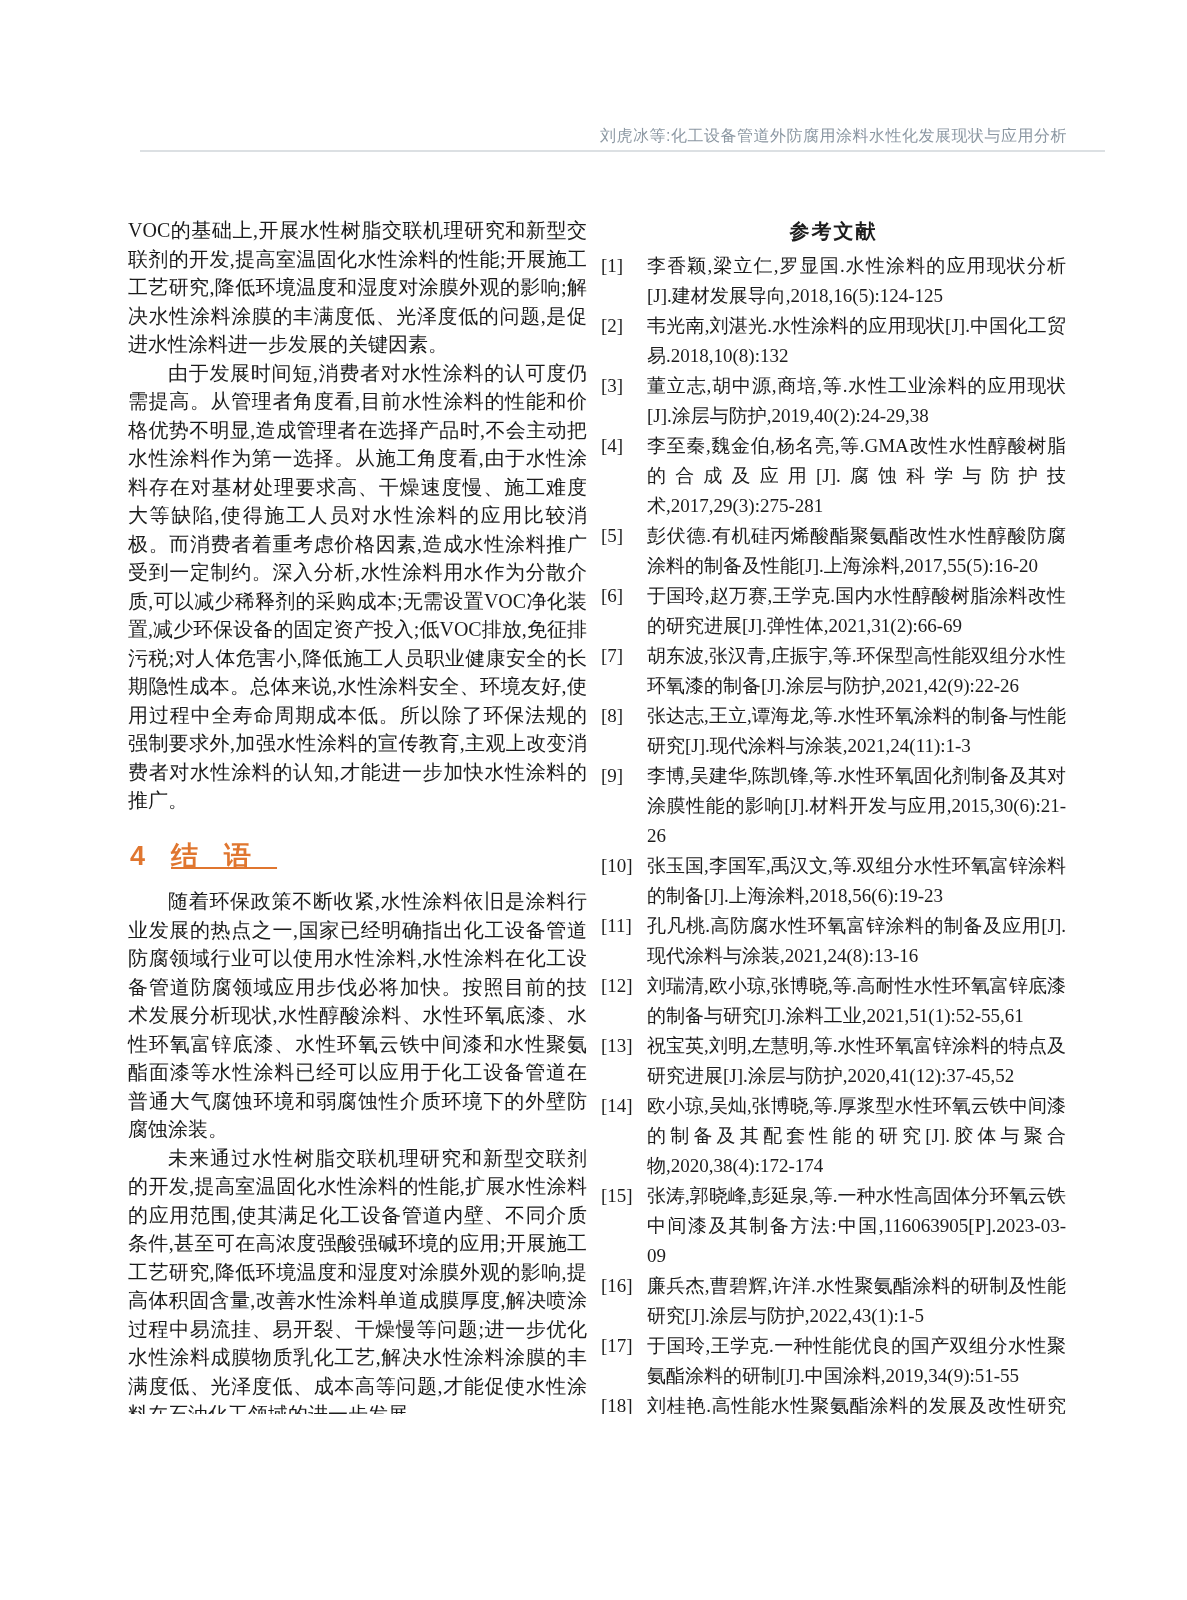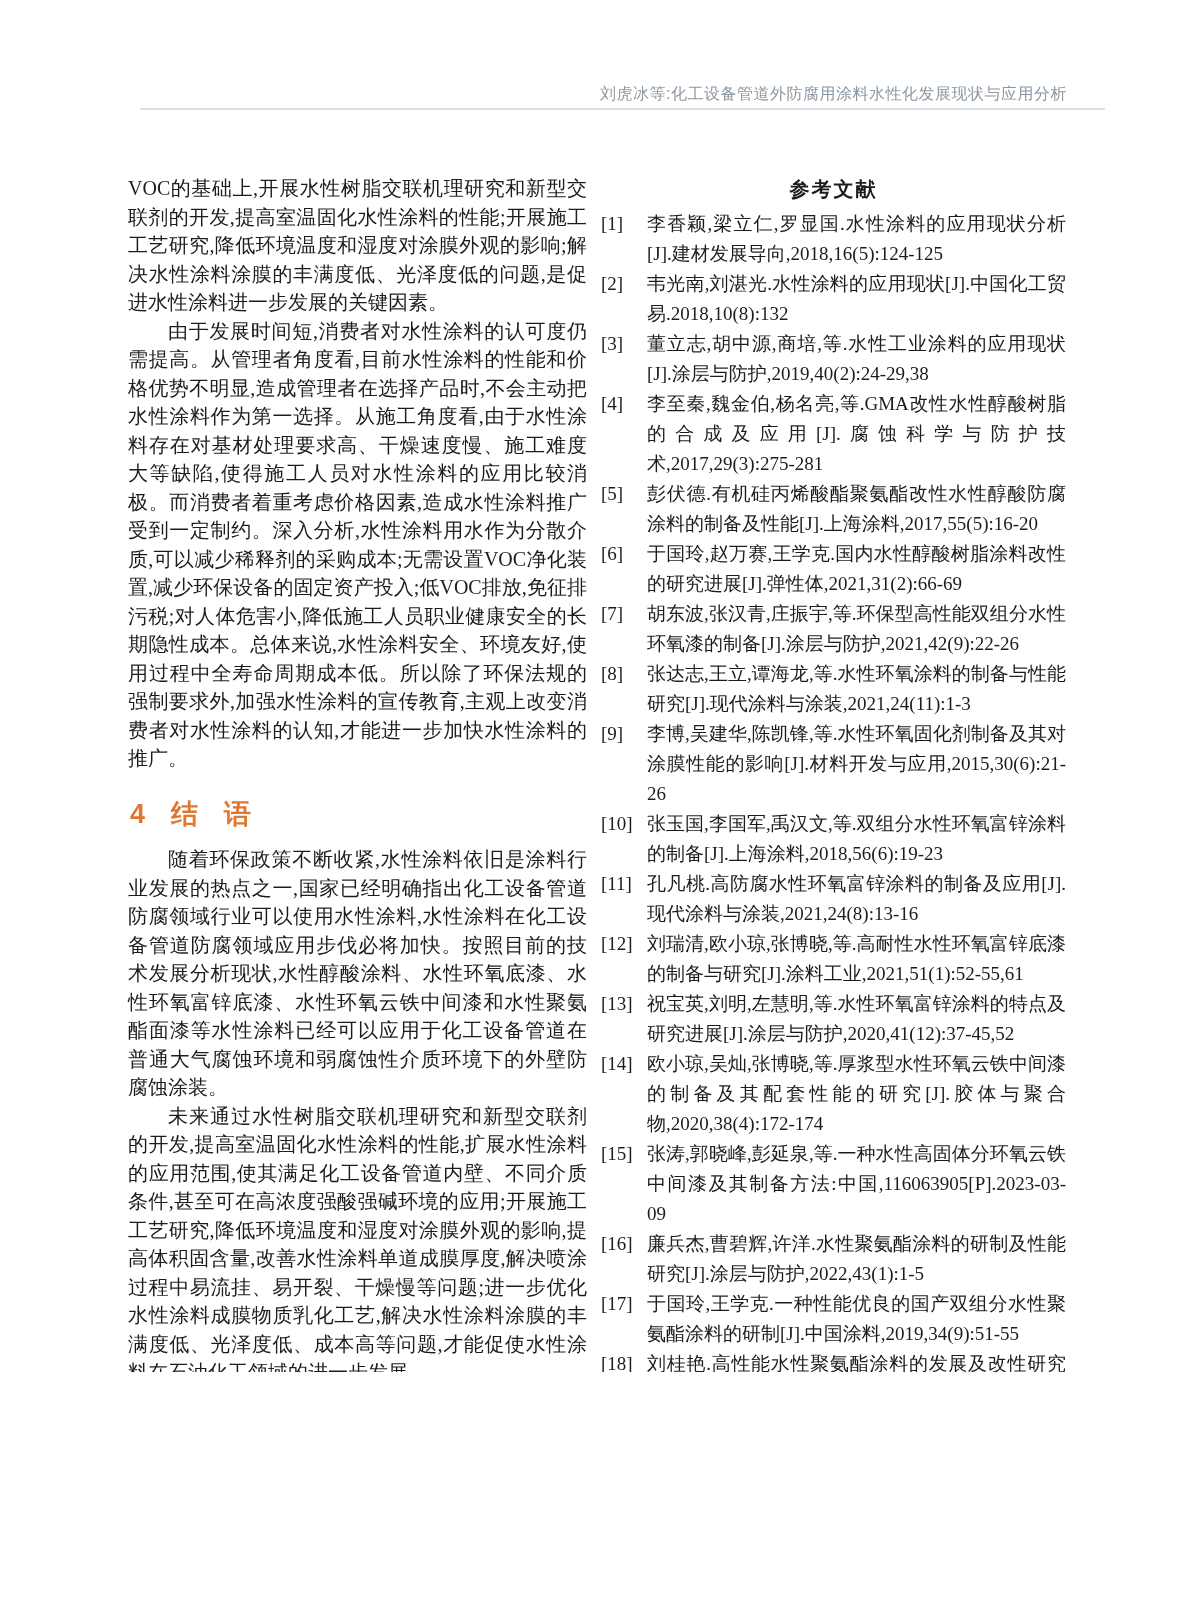--- a/index.html
+++ b/index.html
@@ -3,20 +3,21 @@
 <meta charset="utf-8">
 <style>
   html,body { margin:0; padding:0; background:#ffffff; }
   .page {
     position:relative;
     width:1187px; height:1372px;
     background:#ffffff;
     font-family:"Liberation Serif","DejaVu Serif",serif;
     color:#1c1c1c;
     overflow:hidden;
+    margin-top:42px;
   }
   
   .running-head {
     position:absolute; top:84px; right:120px;
     font-family:"Liberation Sans","DejaVu Sans",sans-serif;
     font-size:16px; color:#8b97a2; letter-spacing:0.5px;
     white-space:nowrap;
   }
   .header-rule {
     position:absolute; top:108px; left:140px; width:965px; height:2px;
@@ -29,21 +30,21 @@
   }
   .col-left { width:459px; font-size:20px; line-height:28.5px; text-align:justify; }
   .col-left p { margin:0; }
   .col-left p.indent { text-indent:2em; }
   .section-heading {
     margin:27px 0 17px 2px;
     font-family:"Liberation Sans","DejaVu Sans",sans-serif;
     font-weight:bold; font-size:27px; color:#e0762f;
   }
   .section-heading .sec-num { margin-right:26px; }
-  .section-heading .sec-title { letter-spacing:26px; }
+  .section-heading .sec-title { letter-spacing:26px;text-decoration:underline; }
   .col-right { width:465px; font-size:19px; line-height:30px; }
   .ref-title {
     text-align:center; font-weight:bold; font-size:20px;
     font-family:"Liberation Sans","DejaVu Sans",sans-serif;
     margin:0 0 5px 0; letter-spacing:2px;
   }
   .ref-list { list-style:none; margin:0; padding:0; }
   .ref-item { display:flex; }
   .ref-label { flex:none; width:46px; }
   .ref-text { flex:1; text-align:justify; }

